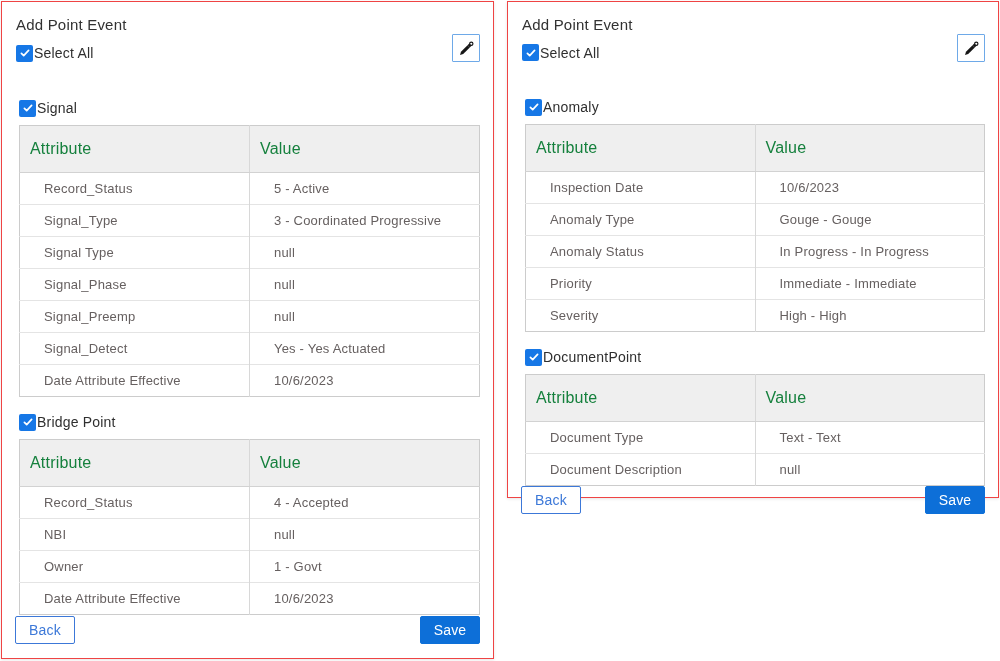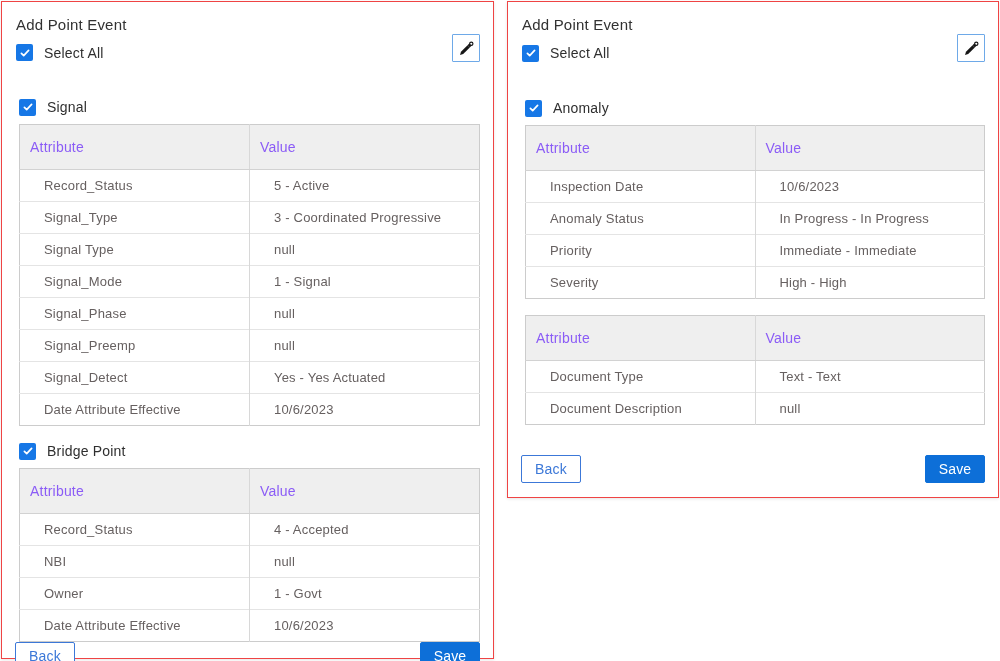--- a/index.html
+++ b/index.html
@@ -27,21 +27,21 @@
     font-size: 15px;
     font-weight: 500;
     color: #323232;
     margin: 1px 0 11px 1px;
     letter-spacing: .2px;
   }
 
   .check-row {
     display: flex;
     align-items: center;
-    gap: 11px;
+    gap: 1px;
     height: 18px;
     cursor: pointer;
   }
   .select-all-row { margin-bottom: 21px; margin-left: 1px; }
 
   .checkbox {
     width: 17px; height: 17px;
     background: var(--checkbox-blue, #1677e6);
     border-radius: 2px;
     display: inline-flex;
@@ -78,22 +78,22 @@
   table.attr-table {
     width: 100%;
     border-collapse: collapse;
     border: 1px solid #cccccc;
     table-layout: fixed;
   }
   table.attr-table th {
     background: #efefef;
     text-align: left;
     font-weight: 400;
-    font-size: 14px;
-    color: #8b5cf6;
+    font-size: 16px;
+    color: #15803d;
     padding: 14px 10px;
     height: 29px;
     border-bottom: 1px solid #d2d2d2;
     letter-spacing: .2px;
   }
   table.attr-table td {
     font-size: 13px;
     color: #666060;
     padding: 8px 24px;
     height: 32px;
@@ -187,24 +187,20 @@
   <tr>
     <td>Signal_Type</td>
     <td>3 - Coordinated Progressive</td>
   </tr>
 
   <tr>
     <td>Signal Type</td>
     <td>null</td>
   </tr>
 
-  <tr>
-    <td>Signal_Mode</td>
-    <td>1 - Signal</td>
-  </tr>
 
   <tr>
     <td>Signal_Phase</td>
     <td>null</td>
   </tr>
 
   <tr>
     <td>Signal_Preemp</td>
     <td>null</td>
   </tr>
@@ -305,40 +301,52 @@
           <th>Attribute</th>
           <th>Value</th>
         </tr>
       </thead>
       <tbody>
   <tr>
     <td>Inspection Date</td>
     <td>10/6/2023</td>
   </tr>
 
+  <tr>
+    <td>Anomaly Type</td>
+    <td>Gouge - Gouge</td>
+  </tr>
 
   <tr>
     <td>Anomaly Status</td>
     <td>In Progress - In Progress</td>
   </tr>
 
   <tr>
     <td>Priority</td>
     <td>Immediate - Immediate</td>
   </tr>
 
   <tr>
     <td>Severity</td>
     <td>High - High</td>
   </tr>
 </tbody>
     </table>
   </div>
 
   <div class="section">
+    <label class="check-row">
+      <span class="checkbox">
+        <svg viewBox="0 0 12 12" aria-hidden="true">
+          <path d="M2.4 6.3 L4.7 8.6 L9.6 3.4" stroke="#ffffff" stroke-width="1.7" fill="none" stroke-linecap="round" stroke-linejoin="round"></path>
+        </svg>
+      </span>
+      <span class="check-label">DocumentPoint</span>
+    </label>
     <table class="attr-table">
       <thead>
         <tr>
           <th>Attribute</th>
           <th>Value</th>
         </tr>
       </thead>
       <tbody>
   <tr>
     <td>Document Type</td>

